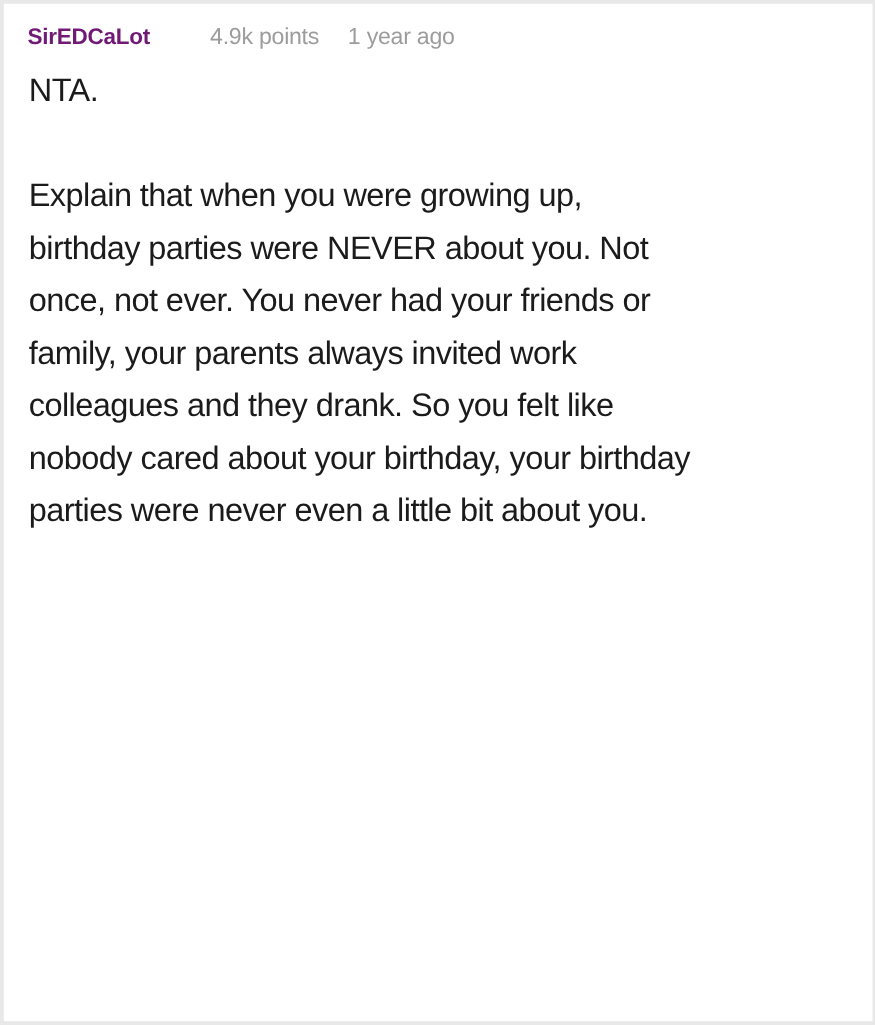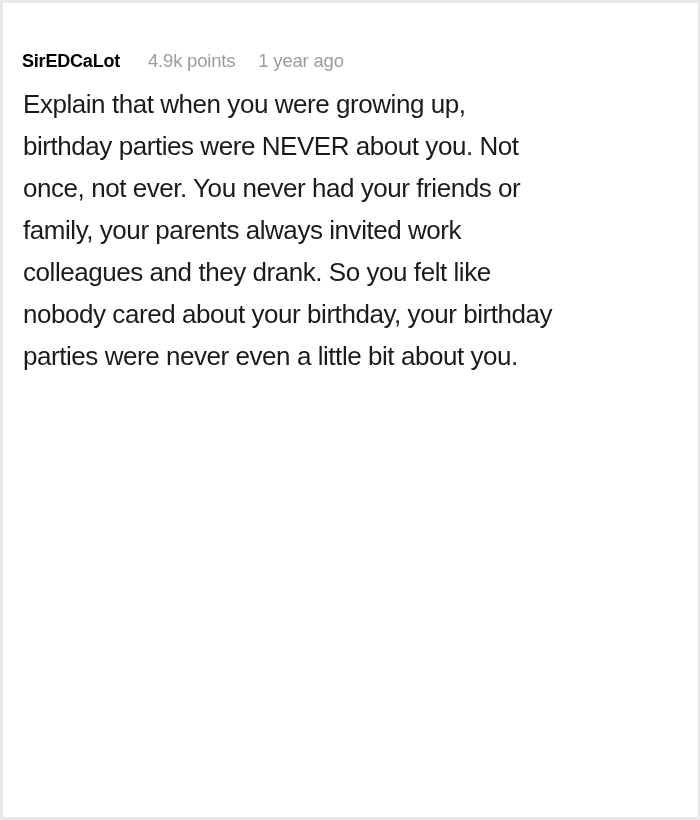--- a/index.html
+++ b/index.html
@@ -19,35 +19,35 @@
     padding: 15px 20px 0 17px;
     overflow: hidden;
     font-family: "Liberation Sans", "DejaVu Sans", sans-serif;
   }
   .comment-header {
     display: flex;
     align-items: baseline;
     padding-left: 2px;
   }
   .author {
-    color: #000000;
+    color: #701a75;
     font-weight: 700;
     font-size: 18px;
     letter-spacing: -0.2px;
     text-decoration: none;
     cursor: pointer;
   }
   .meta {
     color: #9c9c9c;
     font-weight: 400;
     font-size: 18.5px;
     letter-spacing: -0.2px;
   }
-  .meta.points { margin-left: 28px; }
-  .meta.age    { margin-left: 23px; margin-top: 32px; }
+  .meta.points { margin-left: 48px; }
+  .meta.age    { margin-left: 23px; }
   .comment-body {
     margin-top: 11px;
     padding-left: 3px;
   }
   .comment-body p {
     margin: 0 0 42px 0;
     font-size: 26px;
     line-height: 42px;
     letter-spacing: -0.45px;
     color: #1b1b1b;
@@ -59,20 +59,21 @@
 
 <div class="card">
 
   <div class="comment-header">
     <a class="author">SirEDCaLot</a>
     <span class="meta points">4.9k points</span>
     <span class="meta age">1 year ago</span>
   </div>
 
   <div class="comment-body">
+    <p>NTA.</p>
     <p>Explain that when you were growing up,
 birthday parties were NEVER about you. Not
 once, not ever. You never had your friends or
 family, your parents always invited work
 colleagues and they drank. So you felt like
 nobody cared about your birthday, your birthday
 parties were never even a little bit about you.</p>
   </div>
 
 </div>

